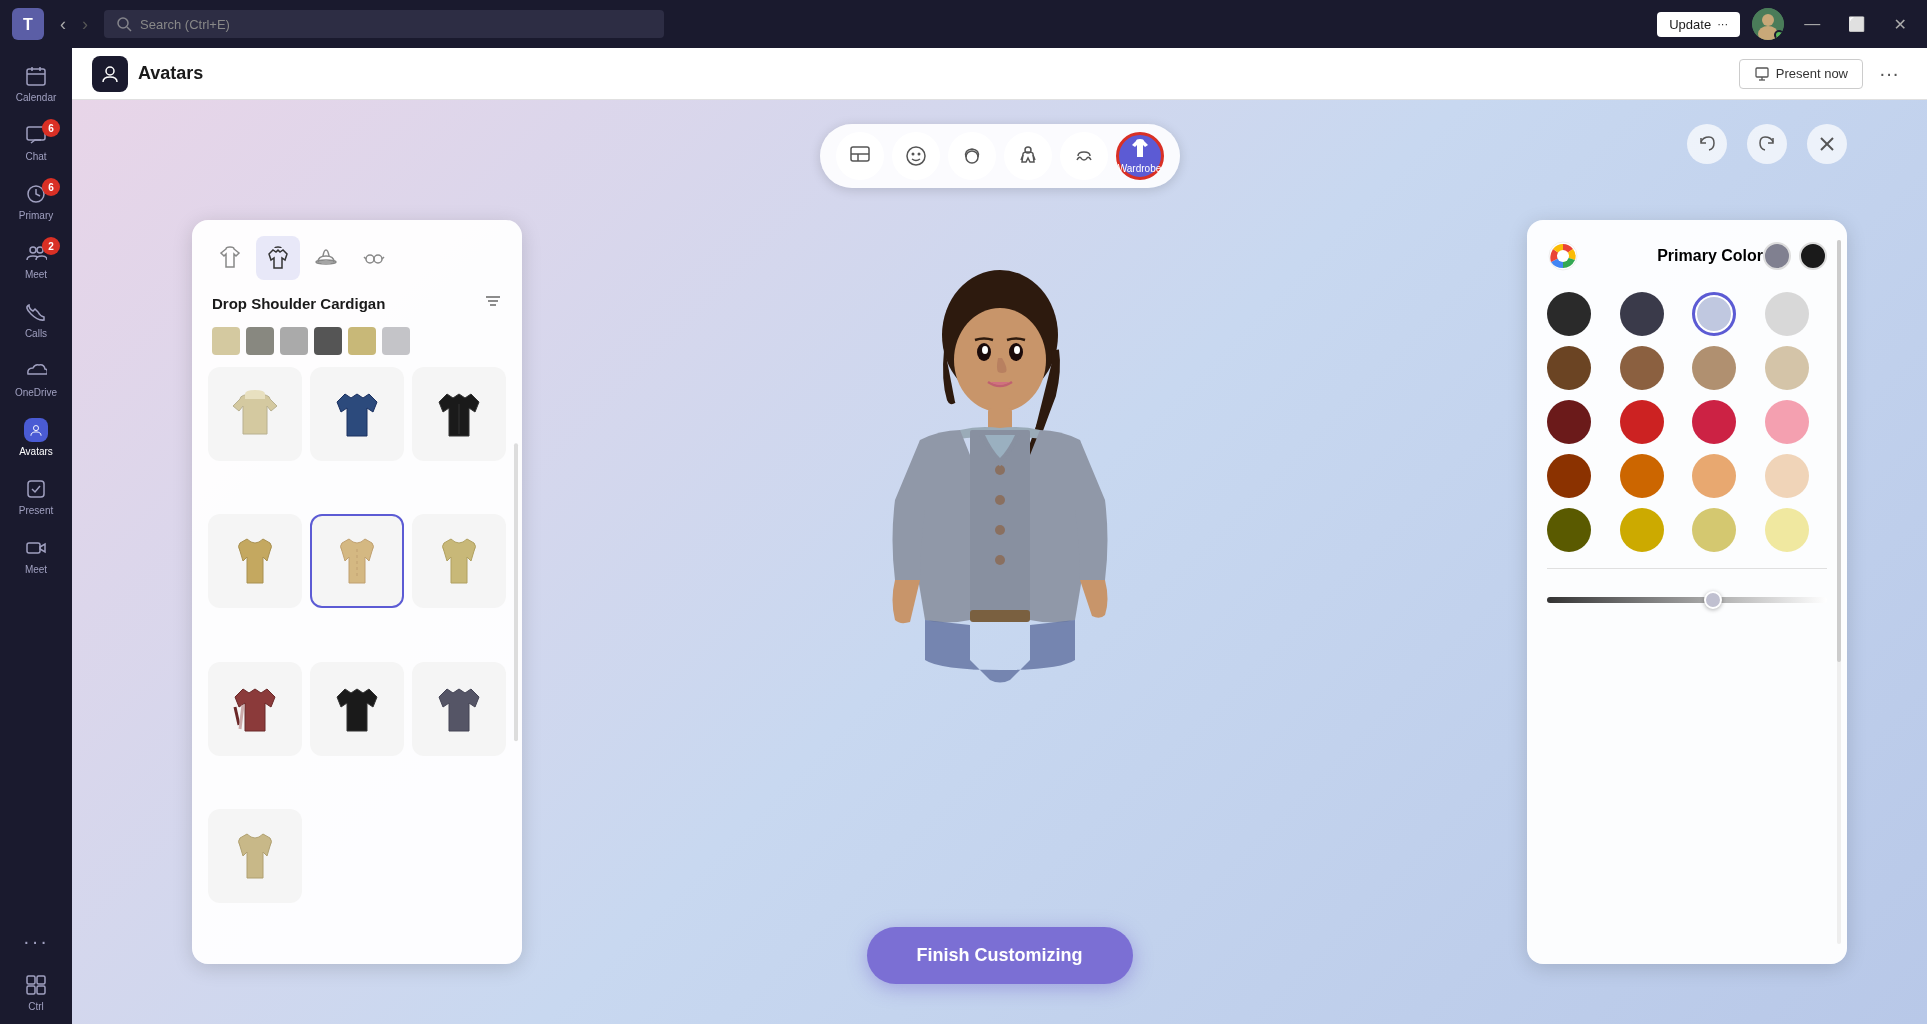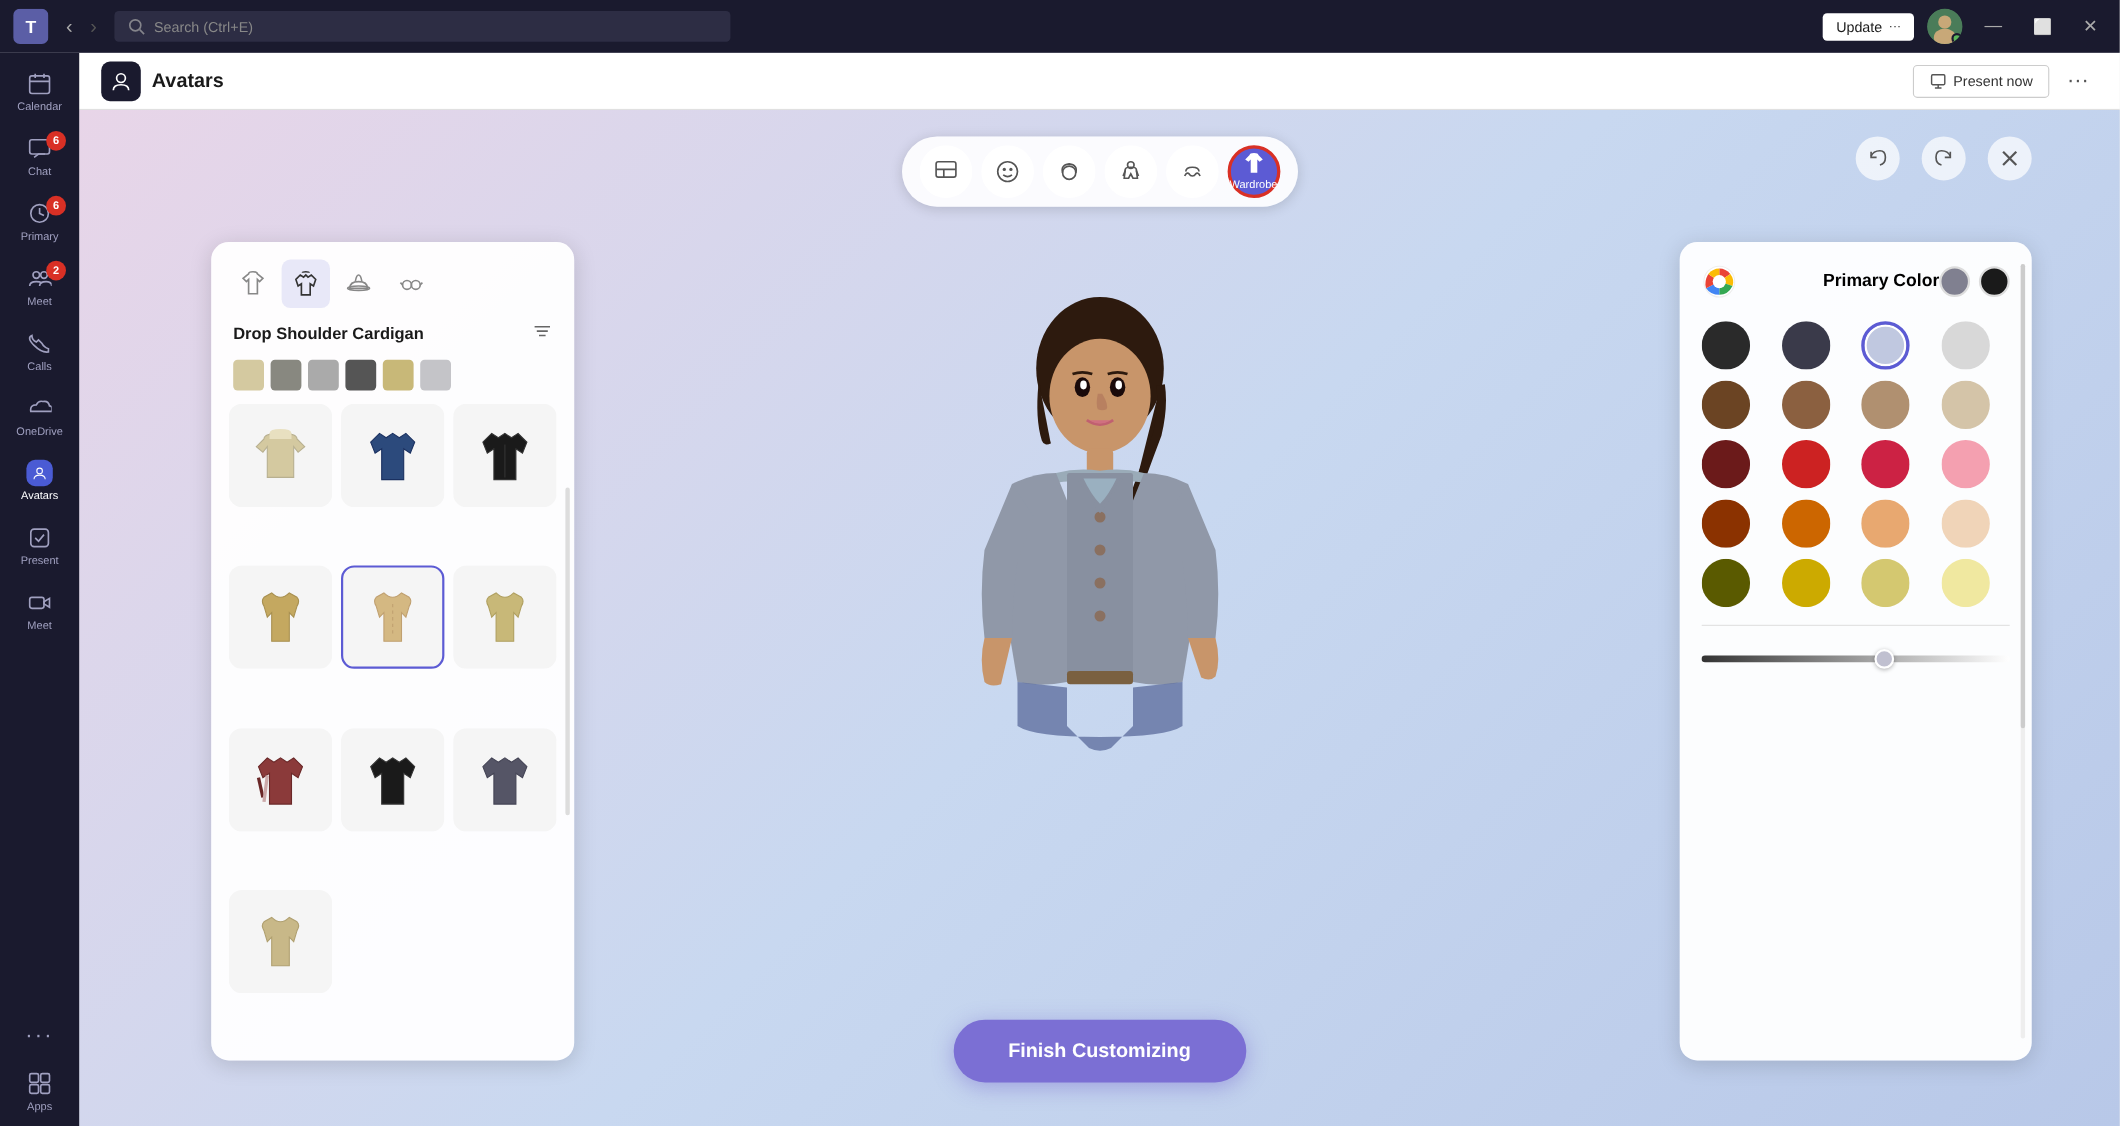--- a/index.html
+++ b/index.html
@@ -380,21 +380,21 @@
 
   <div class="sidebar-item">
     <div class="sidebar-icon">
       <svg width="22" height="22" viewBox="0 0 22 22" fill="none">
         <rect x="2" y="2" width="8" height="8" rx="1.5" stroke="#a0a0c0" stroke-width="1.5"></rect>
         <rect x="12" y="2" width="8" height="8" rx="1.5" stroke="#a0a0c0" stroke-width="1.5"></rect>
         <rect x="2" y="12" width="8" height="8" rx="1.5" stroke="#a0a0c0" stroke-width="1.5"></rect>
         <rect x="12" y="12" width="8" height="8" rx="1.5" stroke="#a0a0c0" stroke-width="1.5"></rect>
       </svg>
     </div>
-    <span style="color:#a0a0c0;font-size:10px;">Apps</span>
+    <span style="color:#a0a0c0;font-size:10px;">Ctrl</span>
   </div>
 </div>
 
 <div class="main-content">
 
   <div class="app-header">
     <div class="app-icon-box">
       <svg width="20" height="20" viewBox="0 0 20 20" fill="none">
         <circle cx="10" cy="7" r="4" stroke="white" stroke-width="1.5"></circle>
         <path d="M3 18 Q3 13 10 13 Q17 13 17 18" stroke="white" stroke-width="1.5" fill="none"></path>

